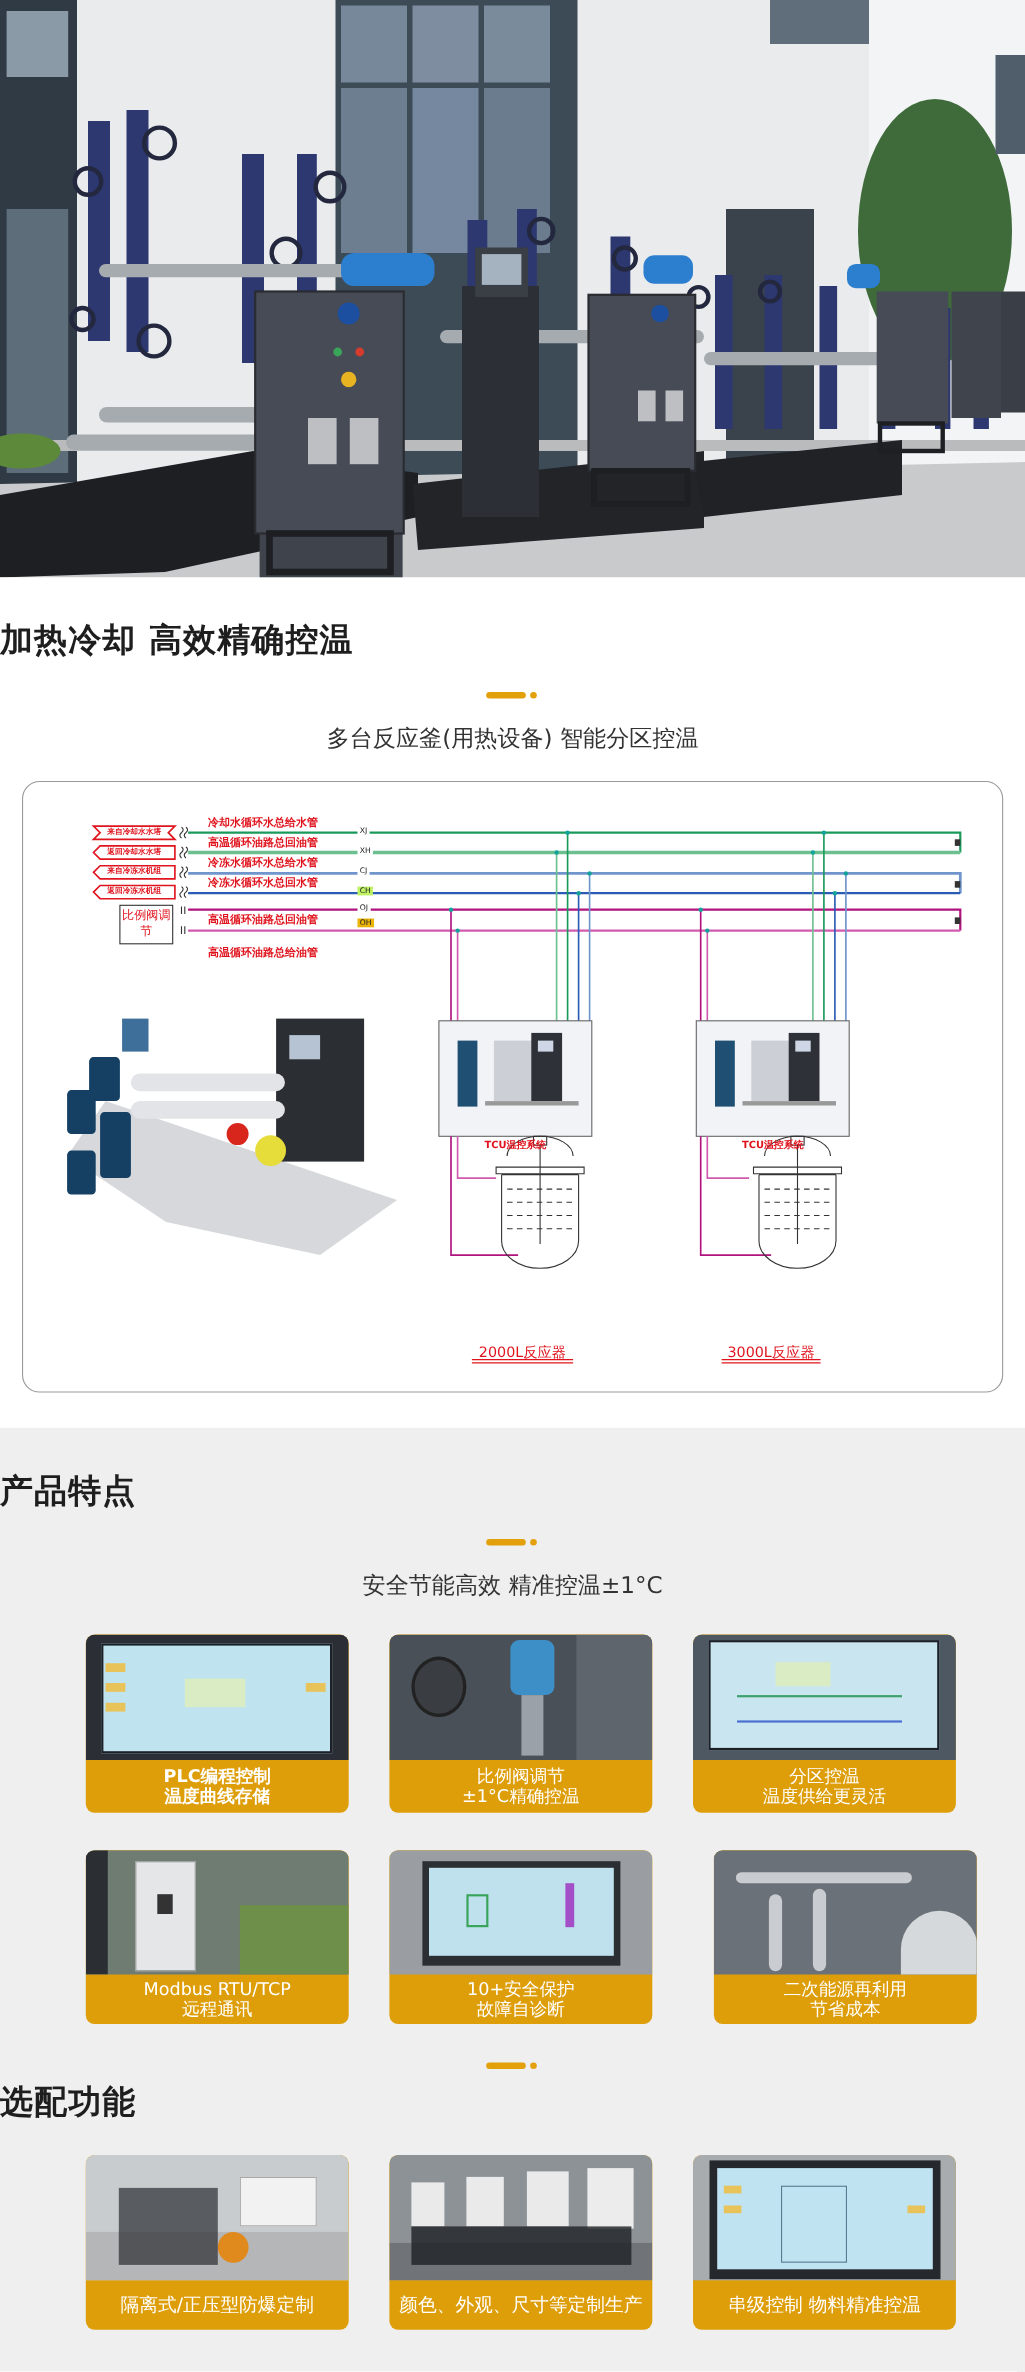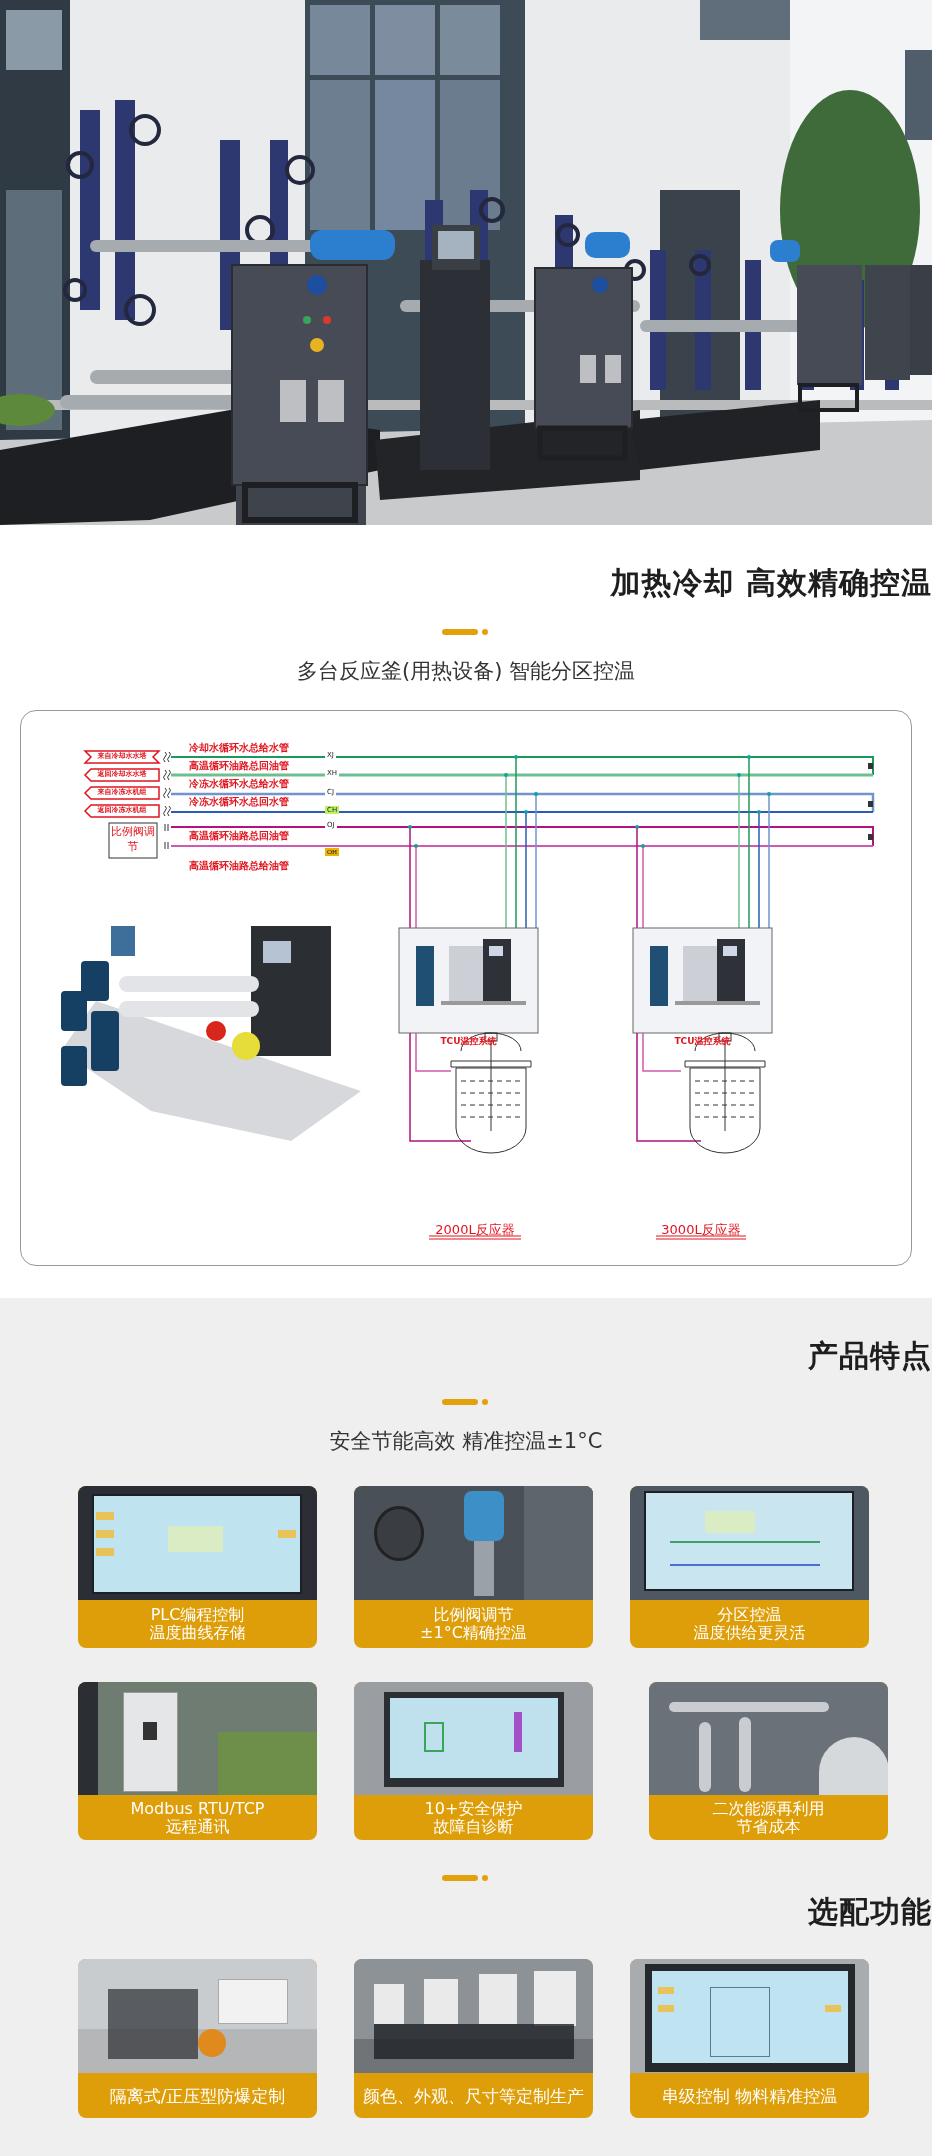--- a/index.html
+++ b/index.html
@@ -1,20 +1,20 @@
 <!DOCTYPE html>
 <html><head>
 <meta charset="utf-8">
 <style>
   *{box-sizing:border-box;margin:0;padding:0;}
   body{width:932px;height:2156px;background:#fff;font-family:"DejaVu Sans","Liberation Sans",sans-serif;color:#222;overflow:hidden;position:relative;}
   .hero{position:absolute;left:0;top:0;width:932px;height:525px;overflow:hidden;background:#dfe1e3;}
   .hero svg{display:block;}
   .sec1{position:absolute;left:0;top:525px;width:932px;height:773px;background:#fff;}
-  .title{position:absolute;left:0;width:932px;text-align:right;font-weight:bold;color:#1e1e1e;letter-spacing:1px;}
+  .title{position:absolute;left:0;width:932px;text-align:left;font-weight:bold;color:#1e1e1e;letter-spacing:1px;}
   .sub{position:absolute;left:0;width:932px;text-align:center;color:#333;}
   .divider{position:absolute;left:442px;width:48px;height:8px;}
   .divider .bar{position:absolute;left:0;top:1px;width:36px;height:6px;border-radius:3px;background:#E2A00B;}
   .divider .dot{position:absolute;left:40px;top:1px;width:6px;height:6px;border-radius:50%;background:#E2A00B;}
   .diagram{position:absolute;left:20px;top:710px;width:892px;height:556px;border:1px solid #999;border-radius:16px;background:#fff;overflow:hidden;}
   .sec2{position:absolute;left:0;top:1298px;width:932px;height:858px;background:#efefef;}
   .card{position:absolute;width:239px;border-radius:8px;overflow:hidden;background:#DE9E0A;}
   .card .img{width:100%;position:relative;overflow:hidden;}
   .card .lbl{width:100%;color:#fff;text-align:center;font-size:16px;line-height:18px;display:flex;flex-direction:column;justify-content:center;align-items:center;}
   .card .lbl span{display:block;}
@@ -270,21 +270,21 @@
   <div style="position:absolute;left:168px;top:66px;font-size:10px;color:#e0141e;" class="pipelbl">冷冻水循环水总给水管</div>
   <div style="position:absolute;left:168px;top:84px;font-size:10px;color:#e0141e;" class="pipelbl">冷冻水循环水总回水管</div>
   <div style="position:absolute;left:168px;top:100px;font-size:10px;color:#e0141e;margin-top:48px;" class="pipelbl">高温循环油路总给油管</div>
   <div style="position:absolute;left:168px;top:118px;font-size:10px;color:#e0141e;" class="pipelbl">高温循环油路总回油管</div>
 
   <div style="position:absolute;left:304px;top:40px;font-size:7px;background:#fff;padding:0 2px;">XJ</div>
   <div style="position:absolute;left:304px;top:58px;font-size:7px;background:#fff;padding:0 2px;">XH</div>
   <div style="position:absolute;left:304px;top:77px;font-size:7px;background:#fff;padding:0 2px;">CJ</div>
   <div style="position:absolute;left:304px;top:95px;font-size:7px;background:#bef264;padding:0 2px;">CH</div>
   <div style="position:absolute;left:304px;top:110px;font-size:7px;background:#fff;padding:0 2px;">OJ</div>
-  <div style="position:absolute;left:304px;top:137px;font-size:7px;background:#eab308;padding:0 2px;font-family:Liberation Serif, serif;">OH</div>
+  <div style="position:absolute;left:304px;top:124px;font-size:7px;background:#eab308;padding:0 2px;">OH</div>
 
   <div style="position:absolute;left:378px;top:324px;width:139px;text-align:center;font-size:9px;font-weight:bold;color:#e0141e;">TCU温控系统</div>
   <div style="position:absolute;left:612px;top:324px;width:139px;text-align:center;font-size:9px;font-weight:bold;color:#e0141e;">TCU温控系统</div>
   <div style="position:absolute;left:408px;top:510px;width:92px;text-align:center;font-size:13px;color:#e0141e;">2000L反应器</div>
   <div style="position:absolute;left:635px;top:510px;width:90px;text-align:center;font-size:13px;color:#e0141e;">3000L反应器</div>
 </div>
 
 <div class="sec2"></div>
 <div class="title" style="top:1336px;font-size:30px;line-height:40px;">产品特点</div>
 <div class="divider" style="top:1398px;">
@@ -295,21 +295,21 @@
 
 <div class="card" style="left:78px;top:1486px;">
   <div class="img" style="height:114px;background:#2b2f35;">
     <div style="position:absolute;left:14px;top:8px;width:210px;height:100px;background:#bfe3ef;border:2px solid #1c2026;"></div>
     <div style="position:absolute;left:18px;top:26px;width:18px;height:8px;background:#e8c35a;"></div>
     <div style="position:absolute;left:18px;top:44px;width:18px;height:8px;background:#e8c35a;"></div>
     <div style="position:absolute;left:18px;top:62px;width:18px;height:8px;background:#e8c35a;"></div>
     <div style="position:absolute;left:200px;top:44px;width:18px;height:8px;background:#e8c35a;"></div>
     <div style="position:absolute;left:90px;top:40px;width:55px;height:26px;background:#d9ecc4;"></div>
   </div>
-  <div class="lbl" style="height:48px;">
+  <div class="lbl" style="height:48px;font-weight:bold;">
     <span>PLC编程控制</span>
     <span>温度曲线存储</span>
   </div>
 </div>
 <div class="card" style="left:354px;top:1486px;">
   <div class="img" style="height:114px;background:#4a5058;">
     <div style="position:absolute;left:20px;top:20px;width:50px;height:55px;border-radius:50%;background:#3a3d42;border:3px solid #222;"></div>
     <div style="position:absolute;left:110px;top:5px;width:40px;height:50px;border-radius:8px;background:#3d8fc8;"></div>
     <div style="position:absolute;left:120px;top:55px;width:20px;height:55px;background:#9aa1a8;"></div>
     <div style="position:absolute;left:170px;top:0;width:69px;height:114px;background:#5f656c;"></div>

